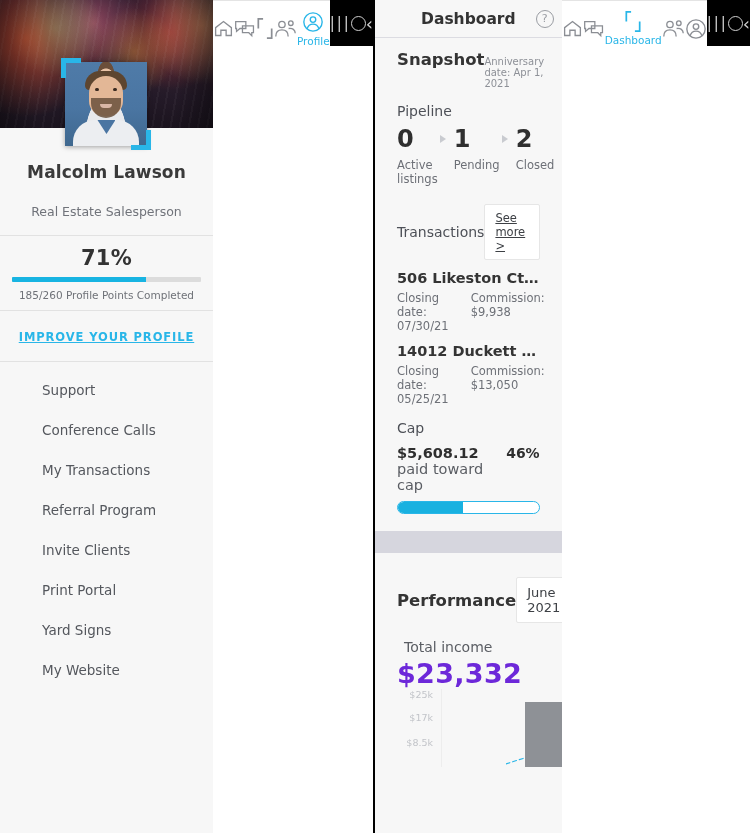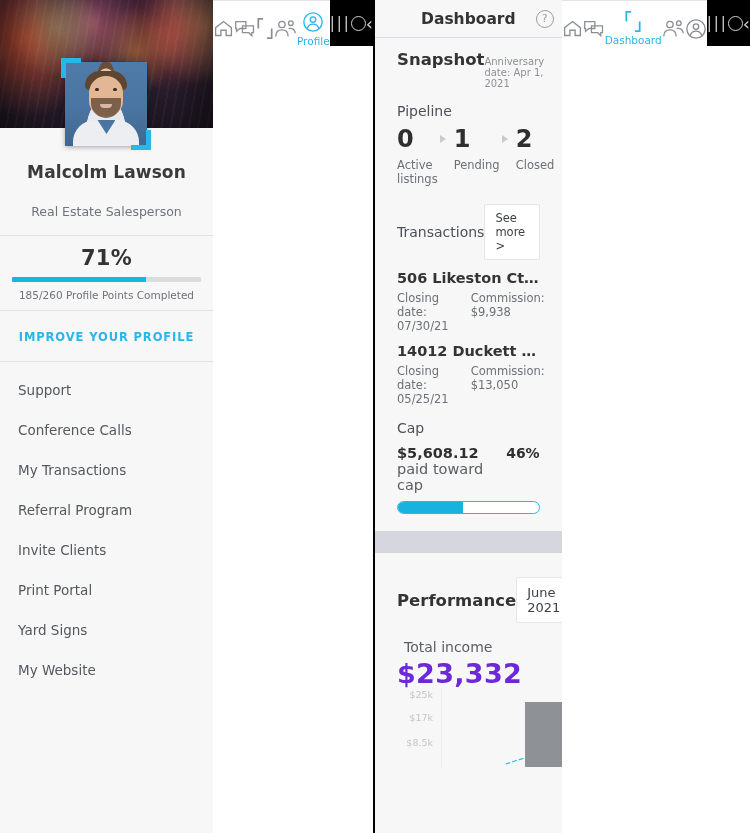--- a/index.html
+++ b/index.html
@@ -79,24 +79,24 @@
 
   .progress-block { background:#f7f7f7; text-align:center; padding:10px 0 9px;
     border-bottom:1px solid #e2e2e2; }
   .pct { font-size:21px; font-weight:700; color:#333; letter-spacing:.3px; }
   .bar-outer { margin:7px 12px 0; height:5px; background:#dcdcdc; border-radius:1px; overflow:hidden; }
   .bar-inner { height:100%; background:#18b4e2; }
   .points { font-size:10.5px; color:#6f7278; margin-top:7px; }
 
   .improve-block { background:#f7f7f7; text-align:center; padding:15px 0 16px;
     border-bottom:1px solid #e2e2e2; }
-  .improve { font-size:11.5px; font-weight:600; color:#29b6e8; letter-spacing:.9px; }
+  .improve { font-size:11.5px; font-weight:600; color:#29b6e8; letter-spacing:.9px;text-decoration:underline; }
 
   .menu { background:#f7f7f7; padding-top:8px; }
-  .menu-item { font-size:13.5px; color:#54575d; padding:12px 18px; }
+  .menu-item { font-size:13.5px; color:#54575d; padding:12px 42px; }
 
   
   .appnav { height:56px; background:#fff; border-top:1px solid #e4e4e4;
     display:flex; align-items:center; }
   .navcell { flex:1; display:flex; flex-direction:column; align-items:center;
     justify-content:center; gap:2px; color:#8b8e94; }
   .navcell.active { color:#29b6e8; }
   .navlabel { font-size:10.5px; color:#29b6e8; }
   .navcell svg { display:block; }
 
@@ -129,21 +129,21 @@
   .pipe-lbl { font-size:11.5px; color:#6d7077; margin-top:7px; }
   .pipe-arrow { flex:1; height:22px; position:relative; margin:0 8px; }
   .pipe-arrow::before { content:""; position:absolute; left:0; right:5px; top:11px;
     height:1px; background:#c9cbd0; }
   .pipe-arrow::after { content:""; position:absolute; right:0; top:7.5px;
     border-left:6px solid #c9cbd0; border-top:4px solid transparent;
     border-bottom:4px solid transparent; }
 
   .tx-head { display:flex; align-items:center; justify-content:space-between; margin-top:18px; }
   .seemore { background:#fff; border:1px solid #e6e6e6; border-radius:2px;
-    font-size:11.5px; color:#3d4045; padding:6px 10px; }
+    font-size:11.5px; color:#3d4045; padding:6px 10px;text-decoration:underline; }
   .tx { margin-top:10px; }
   .tx-addr { font-size:14.5px; font-weight:700; color:#343434; white-space:nowrap;
     overflow:hidden; text-overflow:ellipsis; }
   .tx-meta { display:flex; gap:22px; margin-top:5px; }
   .tx-meta span { font-size:11.5px; color:#6d7077; }
 
   .cap-row { display:flex; align-items:baseline; justify-content:space-between; margin-top:9px; }
   .cap-amt { font-size:14.5px; color:#5a5d63; }
   .cap-amt b { color:#2f2f2f; font-weight:700; }
   .cap-pct { font-size:14px; font-weight:700; color:#2f2f2f; }

